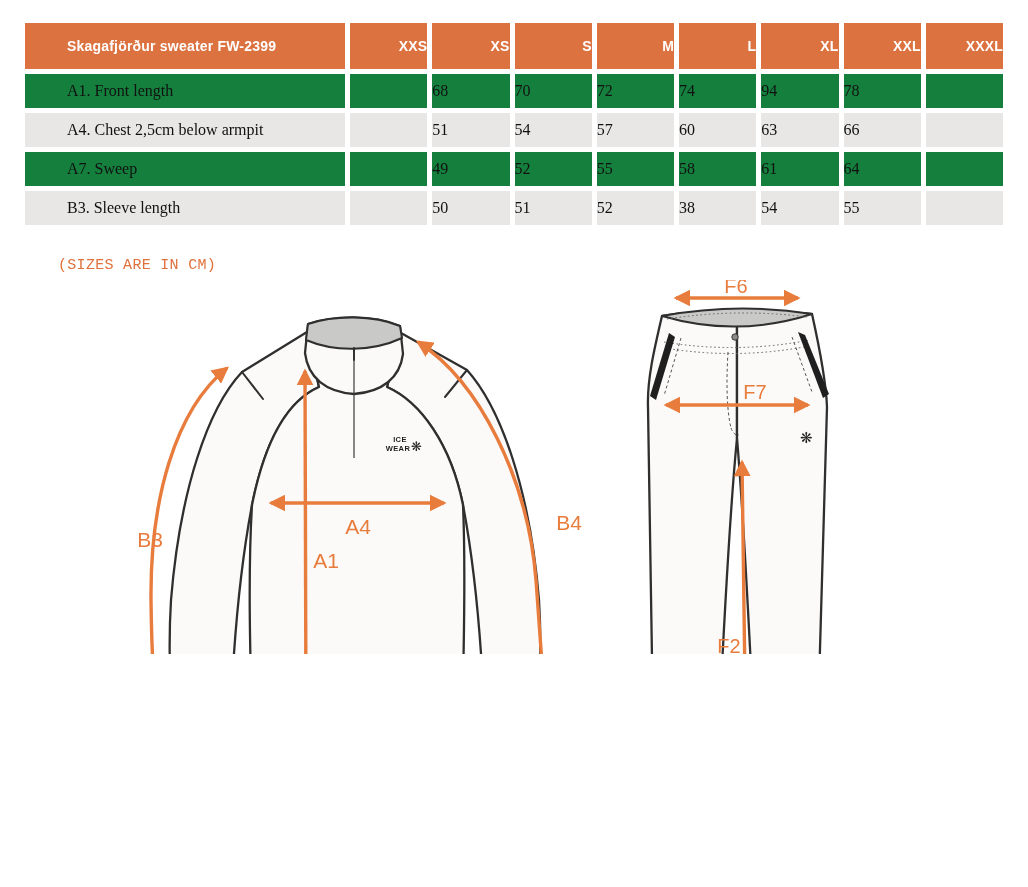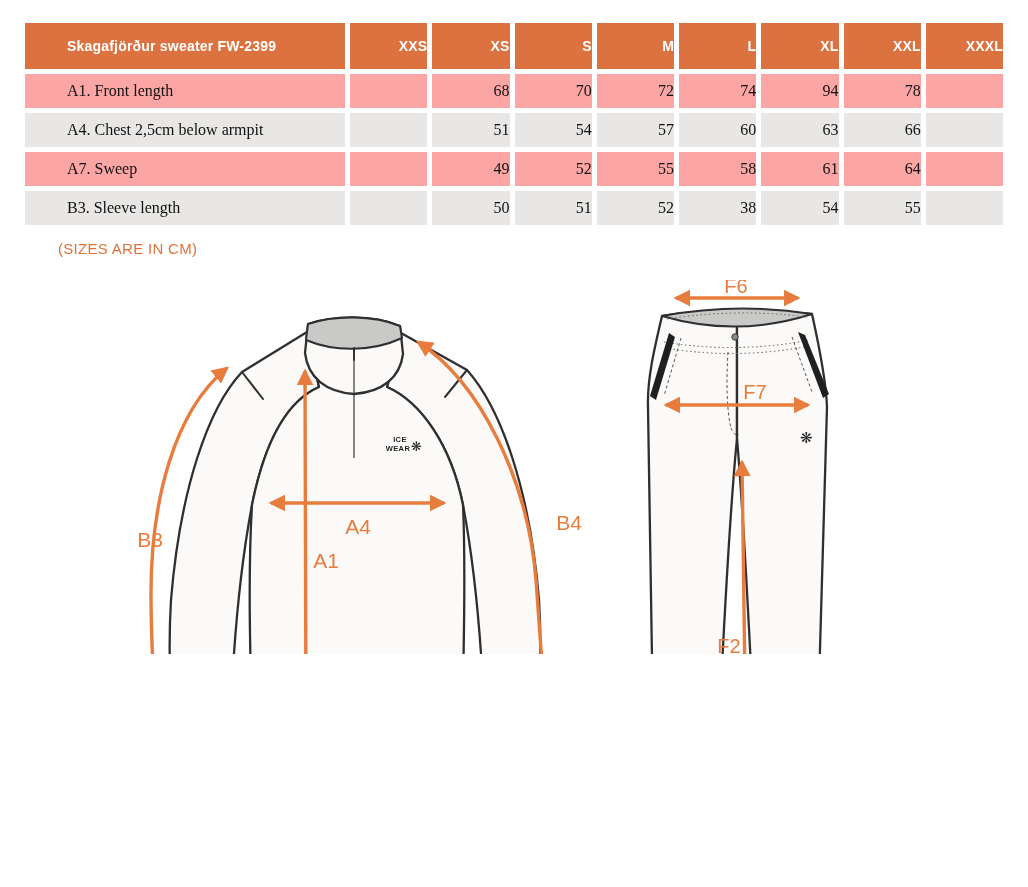--- a/index.html
+++ b/index.html
@@ -12,27 +12,27 @@
   table.size-table th,table.size-table td{padding:0;margin:0;}
   .size-table thead th{background:#DC7240;color:#ffffff;height:46px;
     font-family:"Liberation Sans",sans-serif;font-weight:bold;font-size:14px;
     text-align:right;vertical-align:middle;letter-spacing:.2px;}
   .size-table thead th.title-cell{text-align:left;padding-left:42px;font-size:14px;}
   .size-table col.label-col{width:320px;}
   .size-table tbody th,.size-table tbody td{height:34px;
     font-family:"Liberation Serif",serif;font-weight:normal;font-size:16px;color:#111111;
     vertical-align:middle;}
   .size-table tbody th{text-align:left;padding-left:42px;}
-  .size-table tbody td{text-align:right;}
-  .size-table tr.row-dark  th,.size-table tr.row-dark  td{background:#fca5a5;}
+  .size-table tbody td{text-align:left;}
+  .size-table tr.row-dark  th,.size-table tr.row-dark  td{background:#15803d;}
   .size-table tr.row-light th,.size-table tr.row-light td{background:#E8E7E5;margin-left:36px;}
 
   
-  .cm-note{position:absolute;left:58px;top:240px;color:#E0713C;
-    font-family:Liberation Sans, sans-serif;font-size:15px;letter-spacing:.3px;}
+  .cm-note{position:absolute;left:58px;top:257px;color:#E0713C;
+    font-family:Liberation Mono, monospace;font-size:15px;letter-spacing:.3px;}
 
   
   .sweater-svg{position:absolute;left:130px;top:290px;}
   .pants-svg{position:absolute;left:640px;top:280px;}
 
   .garment{fill:#FBFAF8;stroke:#2F2F2F;stroke-width:2.3;stroke-linejoin:round;}
   .seam{fill:none;stroke:#2F2F2F;stroke-width:2;stroke-linecap:round;}
   .thinseam{fill:none;stroke:#3A3A3A;stroke-width:1.2;}
   .grayfill{fill:#C9C9C8;stroke:#2F2F2F;stroke-width:2;stroke-linejoin:round;}
   .stitch{fill:none;stroke:#666666;stroke-width:1;stroke-dasharray:1.6 2.6;}

